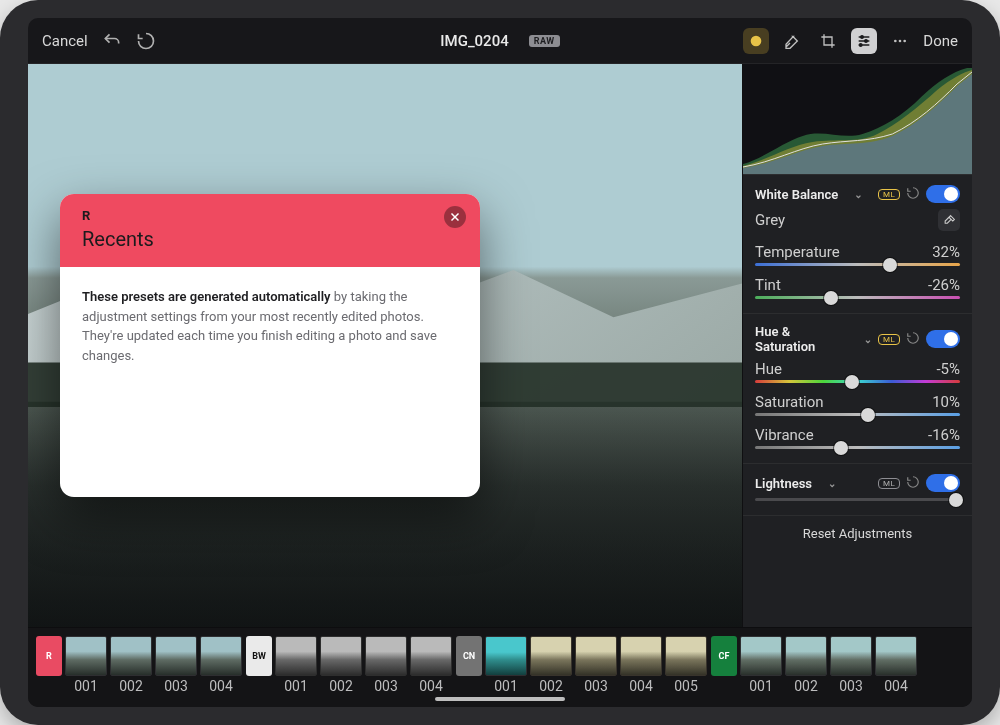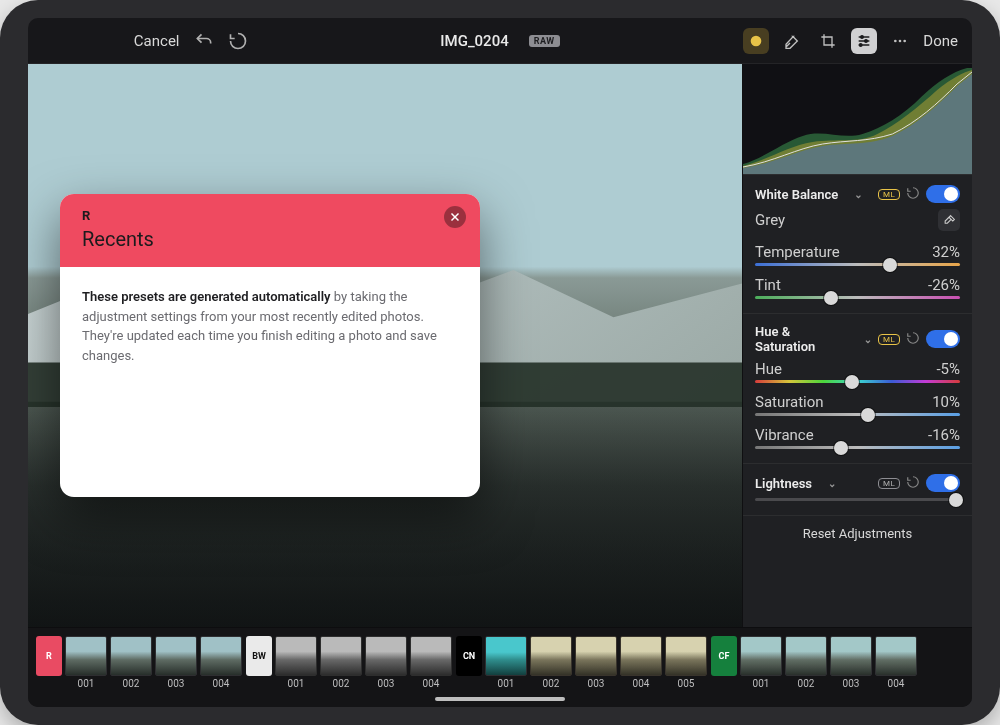--- a/index.html
+++ b/index.html
@@ -38,21 +38,21 @@
     height: 46px;
     display: flex;
     align-items: center;
     padding: 0 14px;
     gap: 12px;
     font-size: 15px;
     border-bottom: 1px solid rgba(255,255,255,.06);
     flex-shrink: 0;
   }
   .toolbar .left, .toolbar .center, .toolbar .right { display: flex; align-items: center; gap: 14px; }
-  .toolbar .left  { flex: 1; justify-content: center; }
+  .toolbar .left  { flex: 1; justify-content: flex-start; }
   .toolbar .center{ flex: 1; justify-content: center; font-weight: 500; }
   .toolbar .right { flex: 1; justify-content: flex-end; gap: 10px; }
   .tb-link { color: #d8d8d8; cursor: pointer; }
   .tb-icon { color: #b0b0b0; cursor: pointer; display:flex; align-items:center; }
   .tb-icon svg { display:block; }
   .raw-badge {
     font-size: 9px; font-weight: 700; letter-spacing: .5px;
     background: #8d8d92; color: #1e1e21; padding: 1px 5px; border-radius: 3px; margin-left: 6px;
   }
   .tb-btn {
@@ -160,33 +160,33 @@
     display:flex; align-items:flex-start; padding:8px 8px 0 8px;
     gap:4px; overflow:hidden; flex-shrink:0;
   }
   .fs-group { display:flex; gap:3px; }
   .fs-tag {
     width:26px; height:40px; border-radius:3px; display:flex; align-items:center;
     justify-content:center; font-size:9px; font-weight:700; color:#fff; flex-shrink:0;
   }
   .fs-tag.r{background:#e94b63;}
   .fs-tag.bw{background:#eaeaea;color:#111;}
-  .fs-tag.cn{background:#000000;}
+  .fs-tag.cn{background:#737373;}
   .fs-tag.cf{background:#15803d;}
   .thumb-col { display:flex; flex-direction:column; align-items:center; gap:2px;}
   .thumb {
     width:42px; height:40px; border-radius:2px; flex-shrink:0;
     background: linear-gradient(to bottom,#a0c1c6 0%,#a0c1c6 38%,#5e6b63 60%,#272e2a 100%);
     border:1px solid #2e2e31;
   }
   .thumb.bw { filter:grayscale(1);}
   .thumb.sepia{ filter:sepia(.6) saturate(1.3);}
   .thumb.teal{ background: linear-gradient(to bottom,#49c7cc 0%,#49c7cc 40%,#2f8d8c 60%,#123f3e 100%);}
   .thumb.cool{ filter:hue-rotate(-8deg) brightness(1.03);}
-  .thumb-label{ font-size:10px; color:#bdbdbe; }
+  .thumb-label{ font-size:14px; color:#bdbdbe; }
 
   .home-indicator{
     position:absolute; bottom:6px; left:50%; transform:translateX(-50%);
     width:130px; height:4px; border-radius:2px; background:#dcdcdc; opacity:.85;
   }
 
   
   .modal {
     position:absolute; top:130px; left:50%; transform:translateX(calc(-50% - 115px));
     width:420px; border-radius:14px; overflow:hidden;

